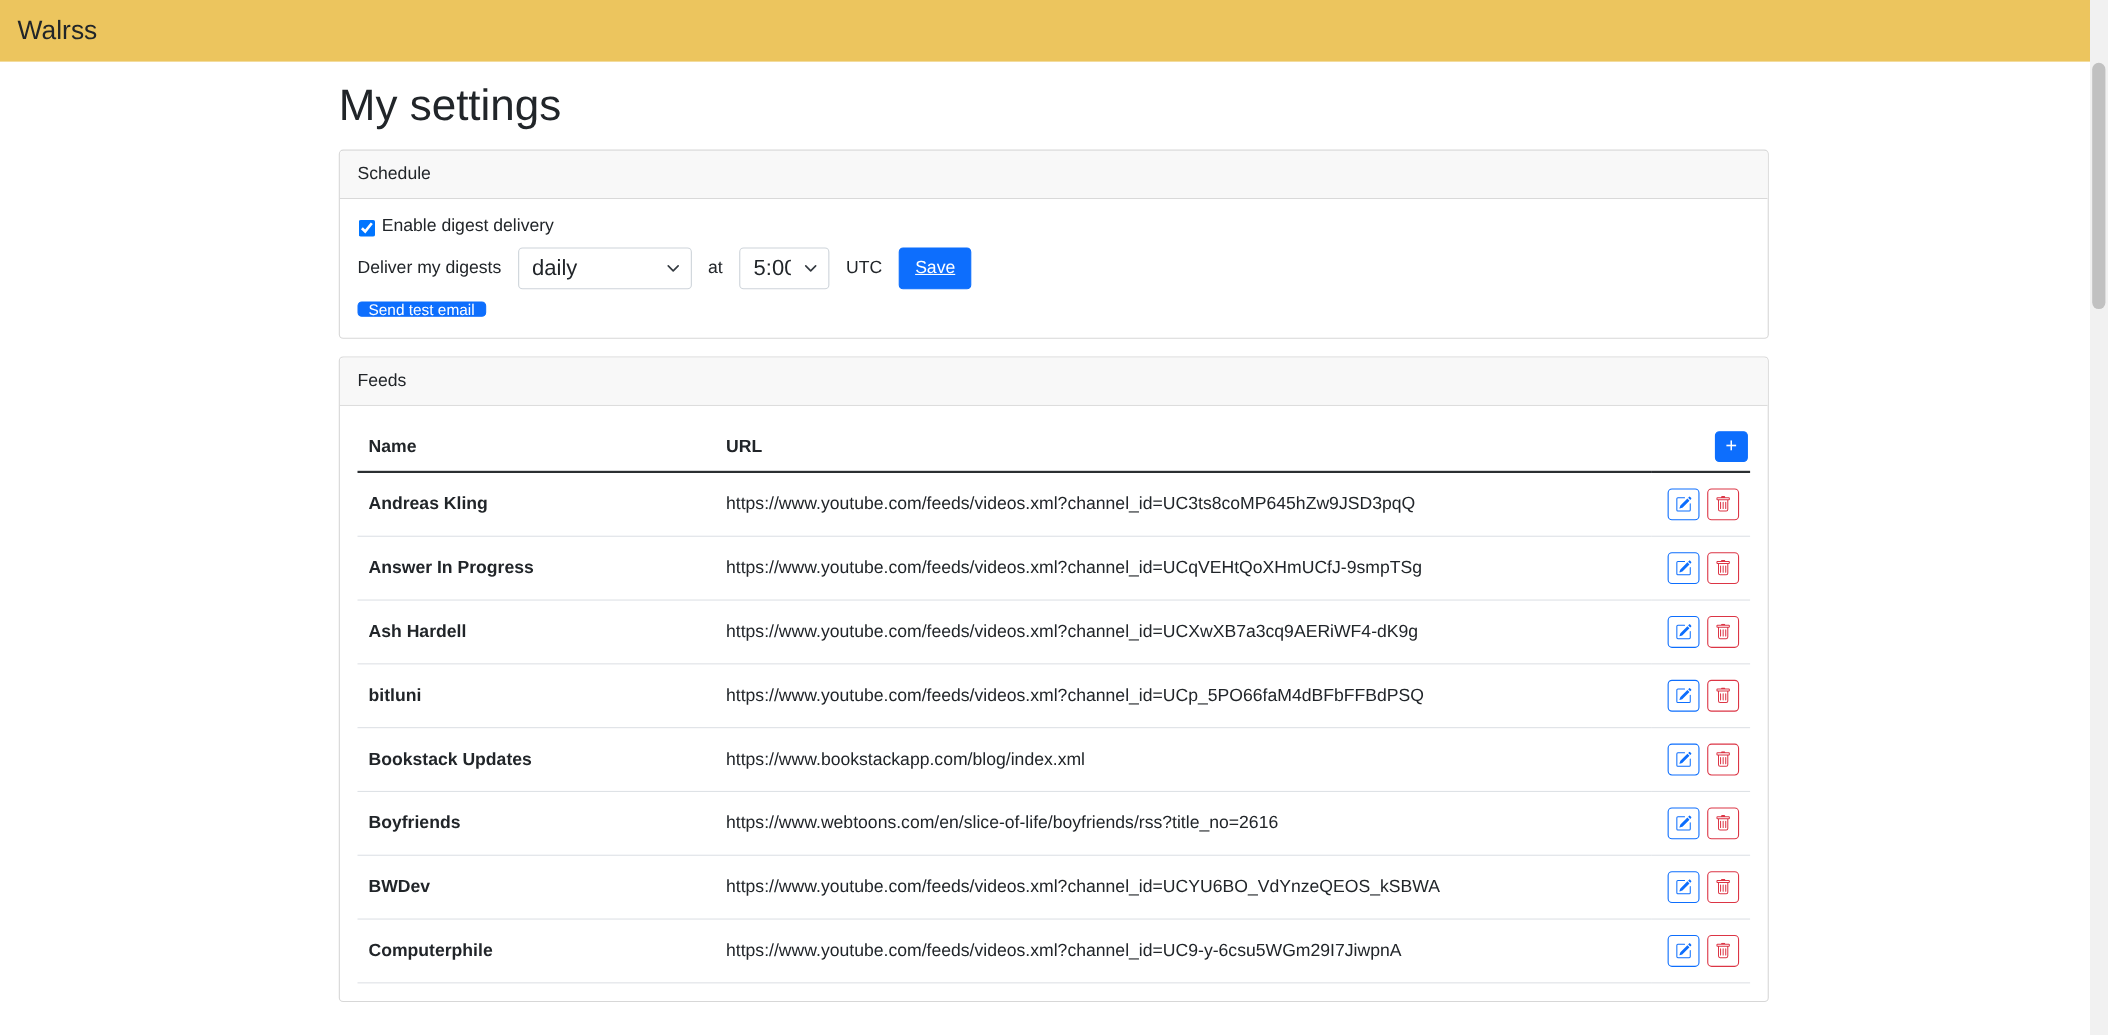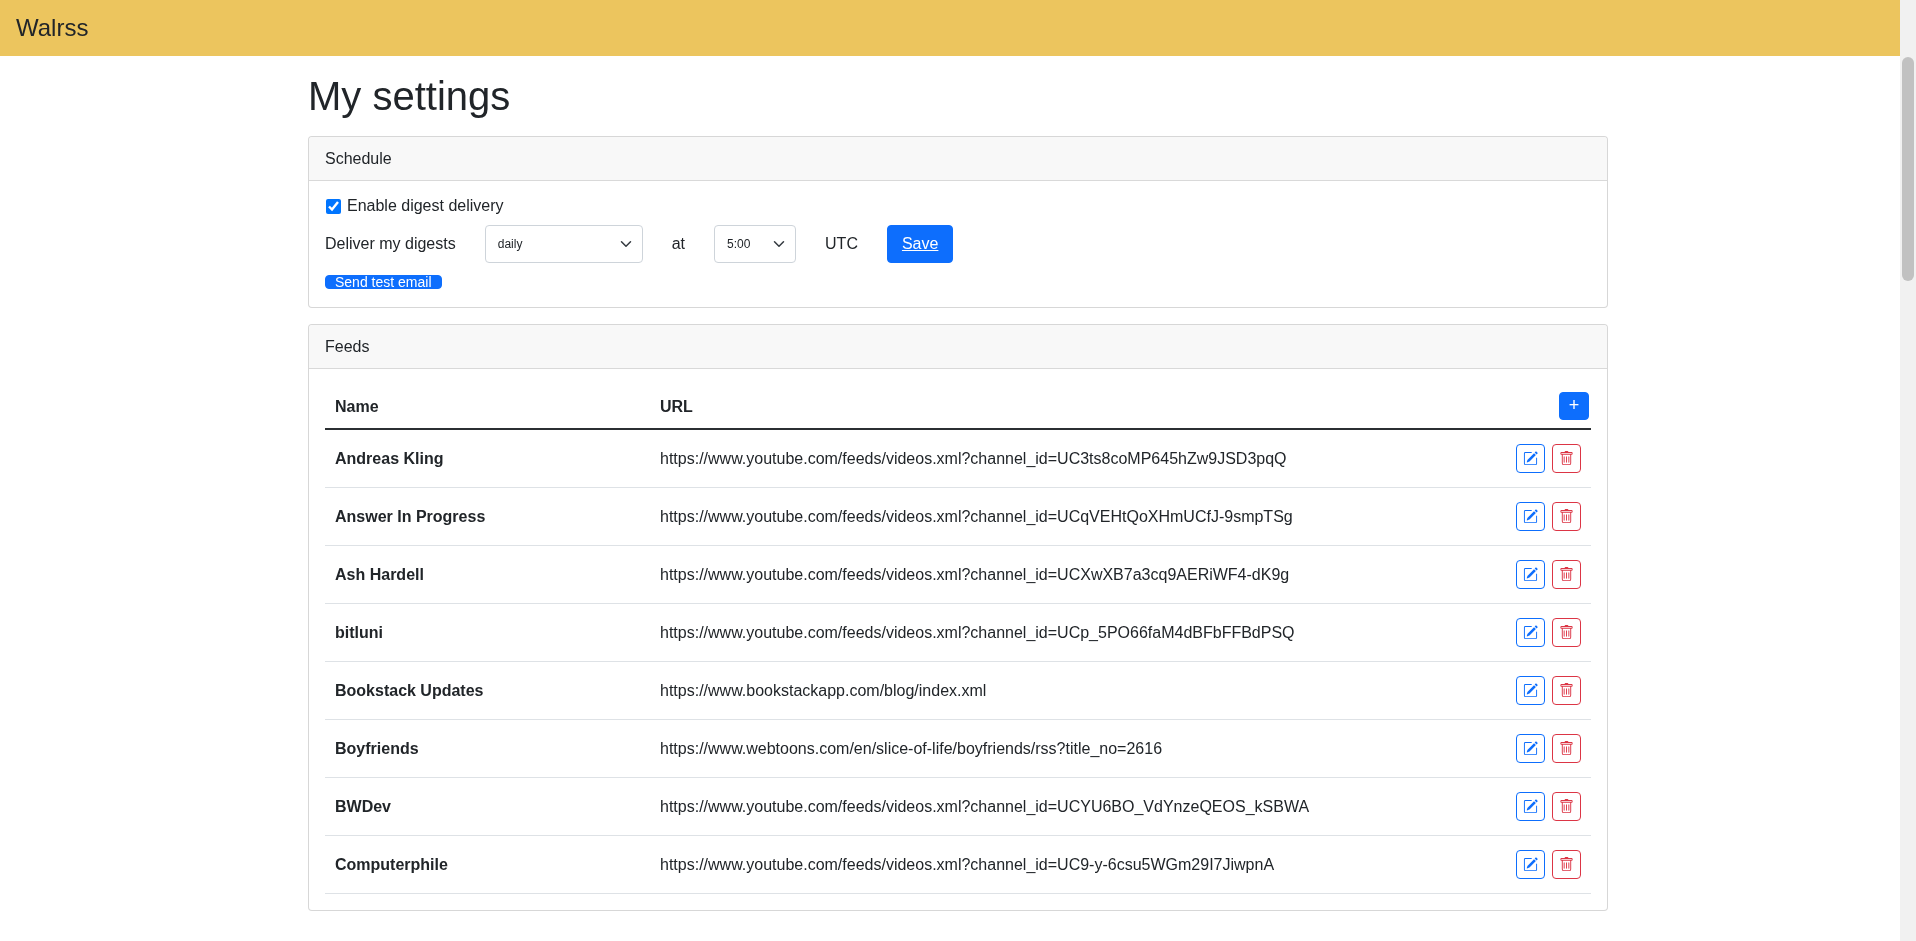--- a/index.html
+++ b/index.html
@@ -37,35 +37,35 @@
   .card-header {
     padding: 12px 16px;
     background: #f8f8f8;
     border-bottom: 1px solid rgba(0,0,0,.125);
     border-radius: 4px 4px 0 0;
     line-height: 19px;
   }
   .card-body { padding: 16px; }
 
   
-  .check-row { display: flex; align-items: center; margin-bottom: 10px; }
+  .check-row { display: flex; align-items: flex-end; margin-bottom: 10px; }
   .check-row input { width: 15px; height: 15px; margin: 0 6px 0 1px; }
-  .form-row { display: flex; align-items: center; gap: 29px; margin-bottom: 10px; }
+  .form-row { display: flex; align-items: center; gap: 15px; margin-bottom: 10px; }
   .select-wrap { position: relative; display: inline-block; }
   .select-wrap .chev {
     position: absolute; right: 11px; top: 50%; margin-top: -6px;
     pointer-events: none;
   }
   select.form-select {
     -webkit-appearance: none; appearance: none;
     height: 38px;
     border: 1px solid #ced4da; border-radius: 4px;
     background: #fff; color: #212529;
     font-family: "Liberation Sans", sans-serif;
-    font-size: 12px;
+    font-size: 20px;
     padding: 6px 34px 6px 12px;
   }
   select.freq { width: 158px; }
   select.time { width: 82px; }
 
   .btn {
     display: inline-flex; align-items: center; justify-content: center;
     border: 1px solid transparent;
     border-radius: 4px;
     font-family: "Liberation Sans", sans-serif;

